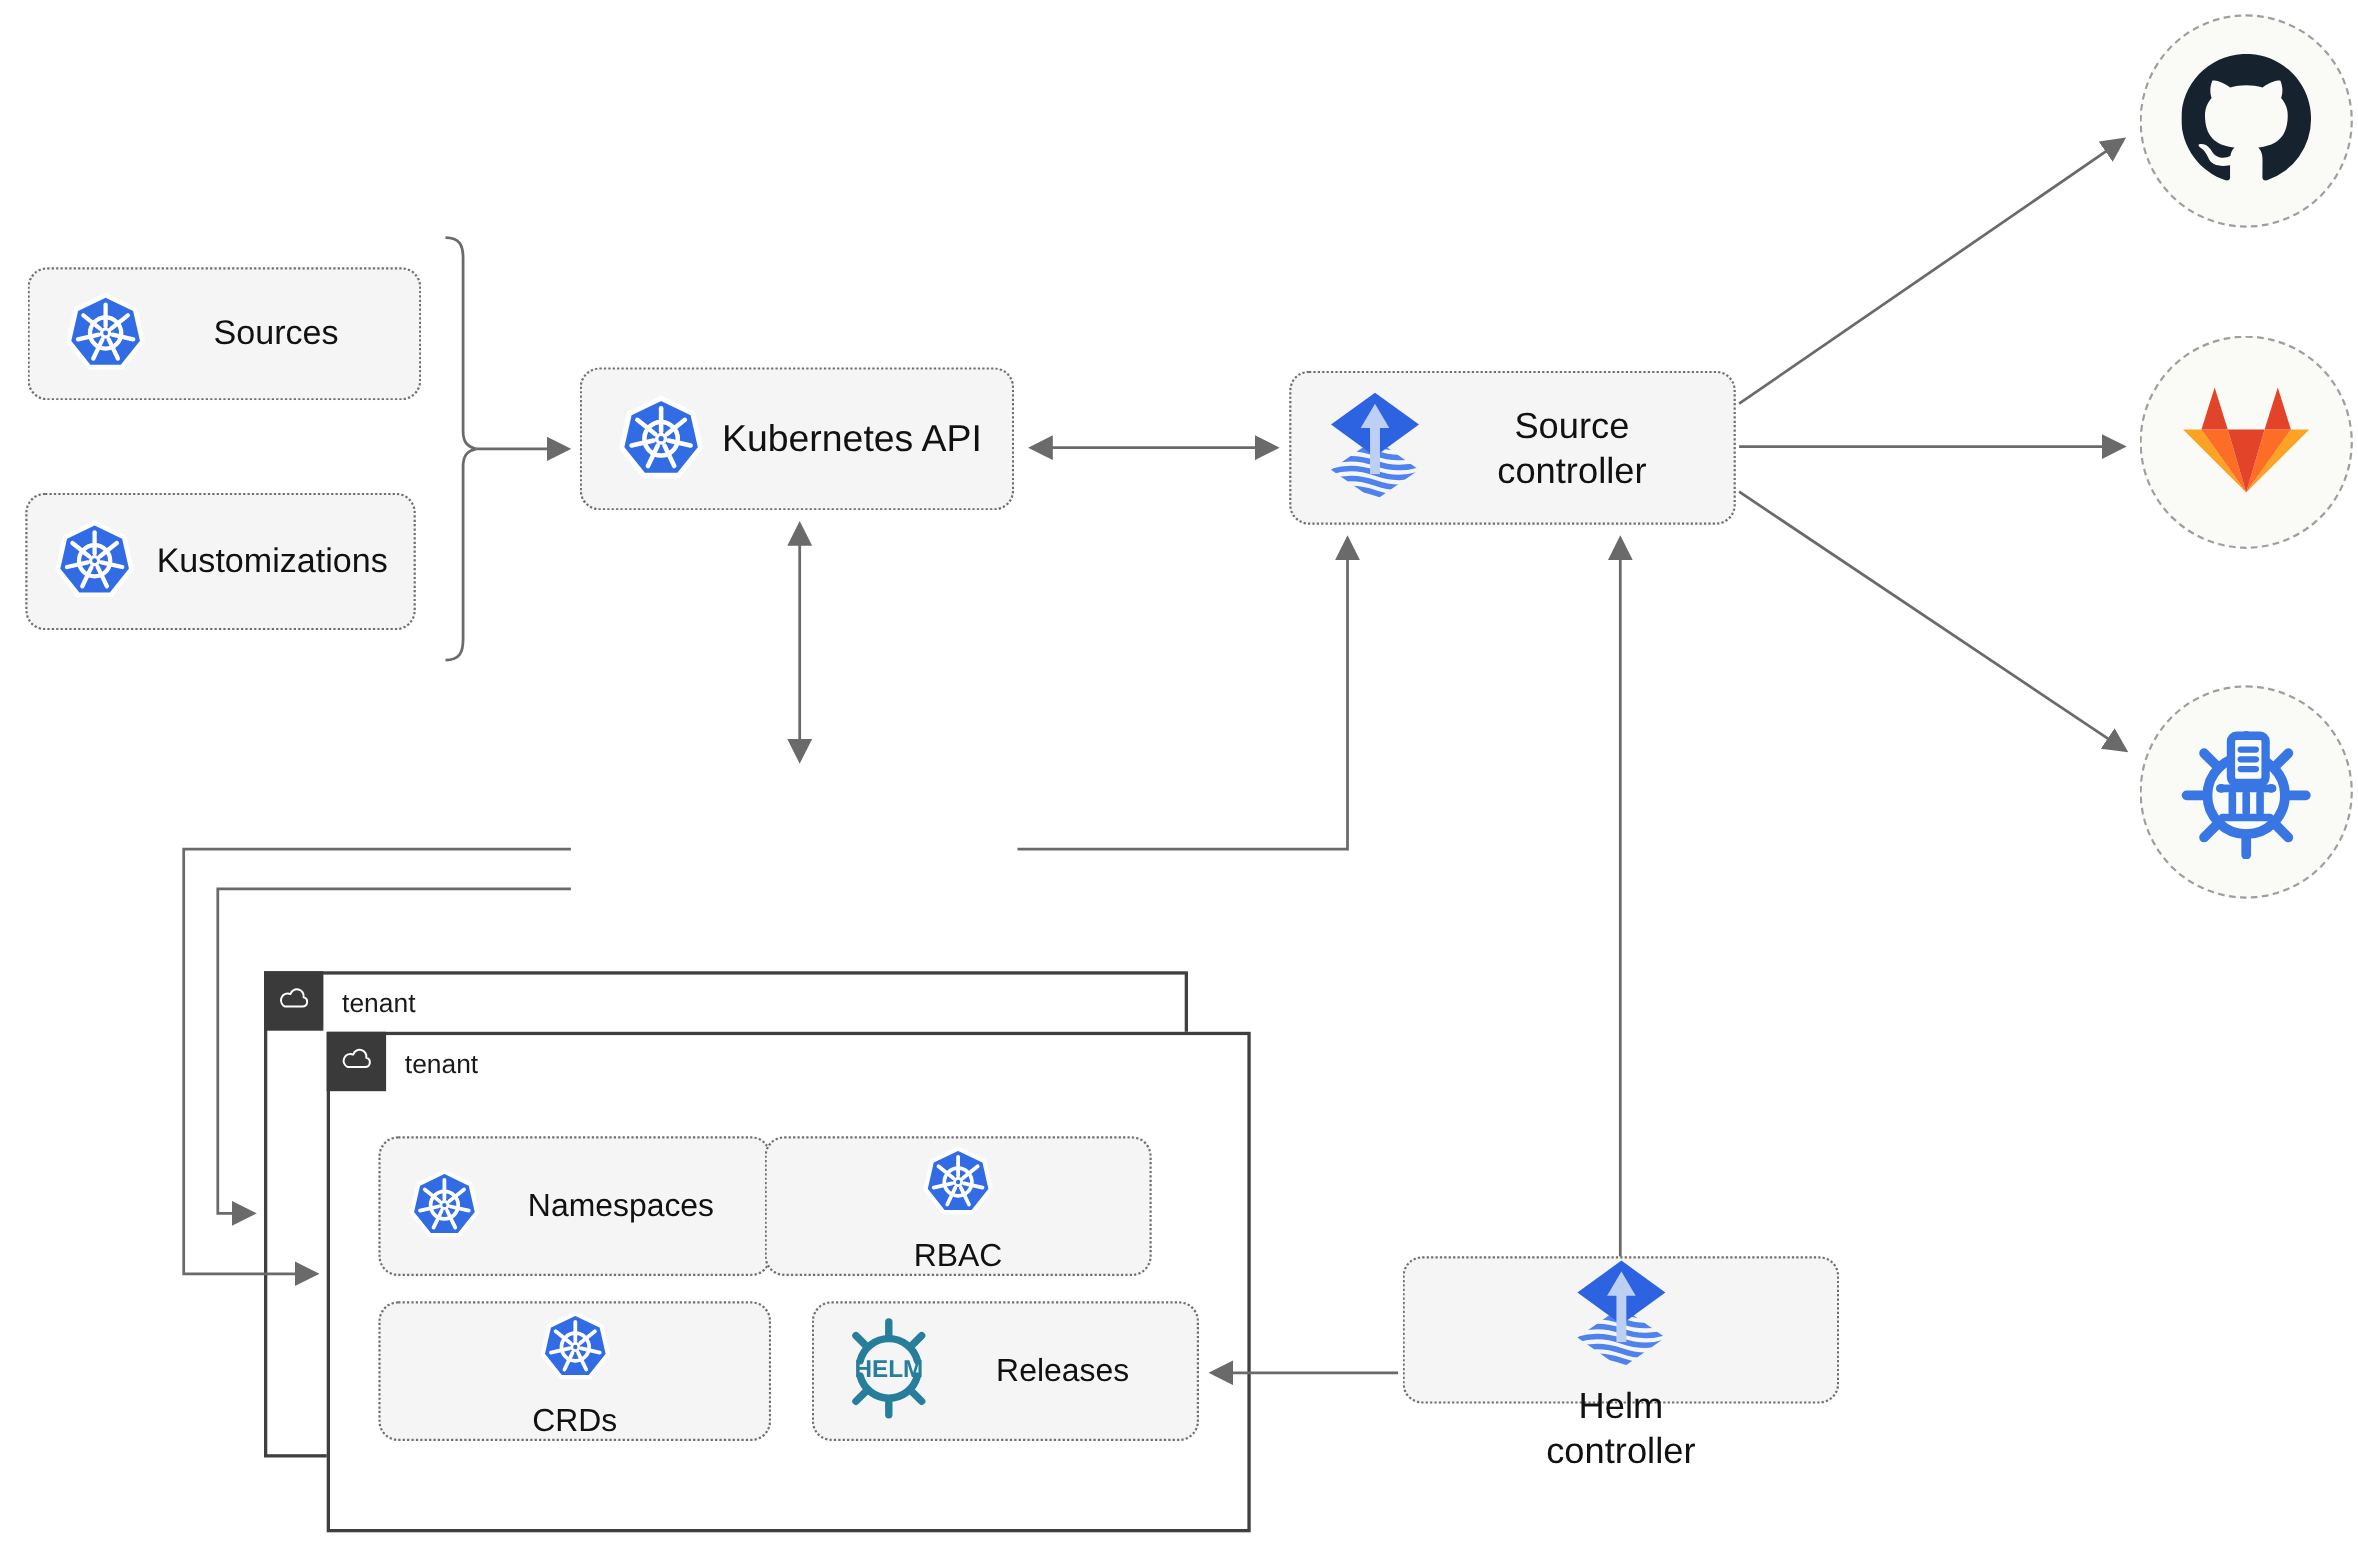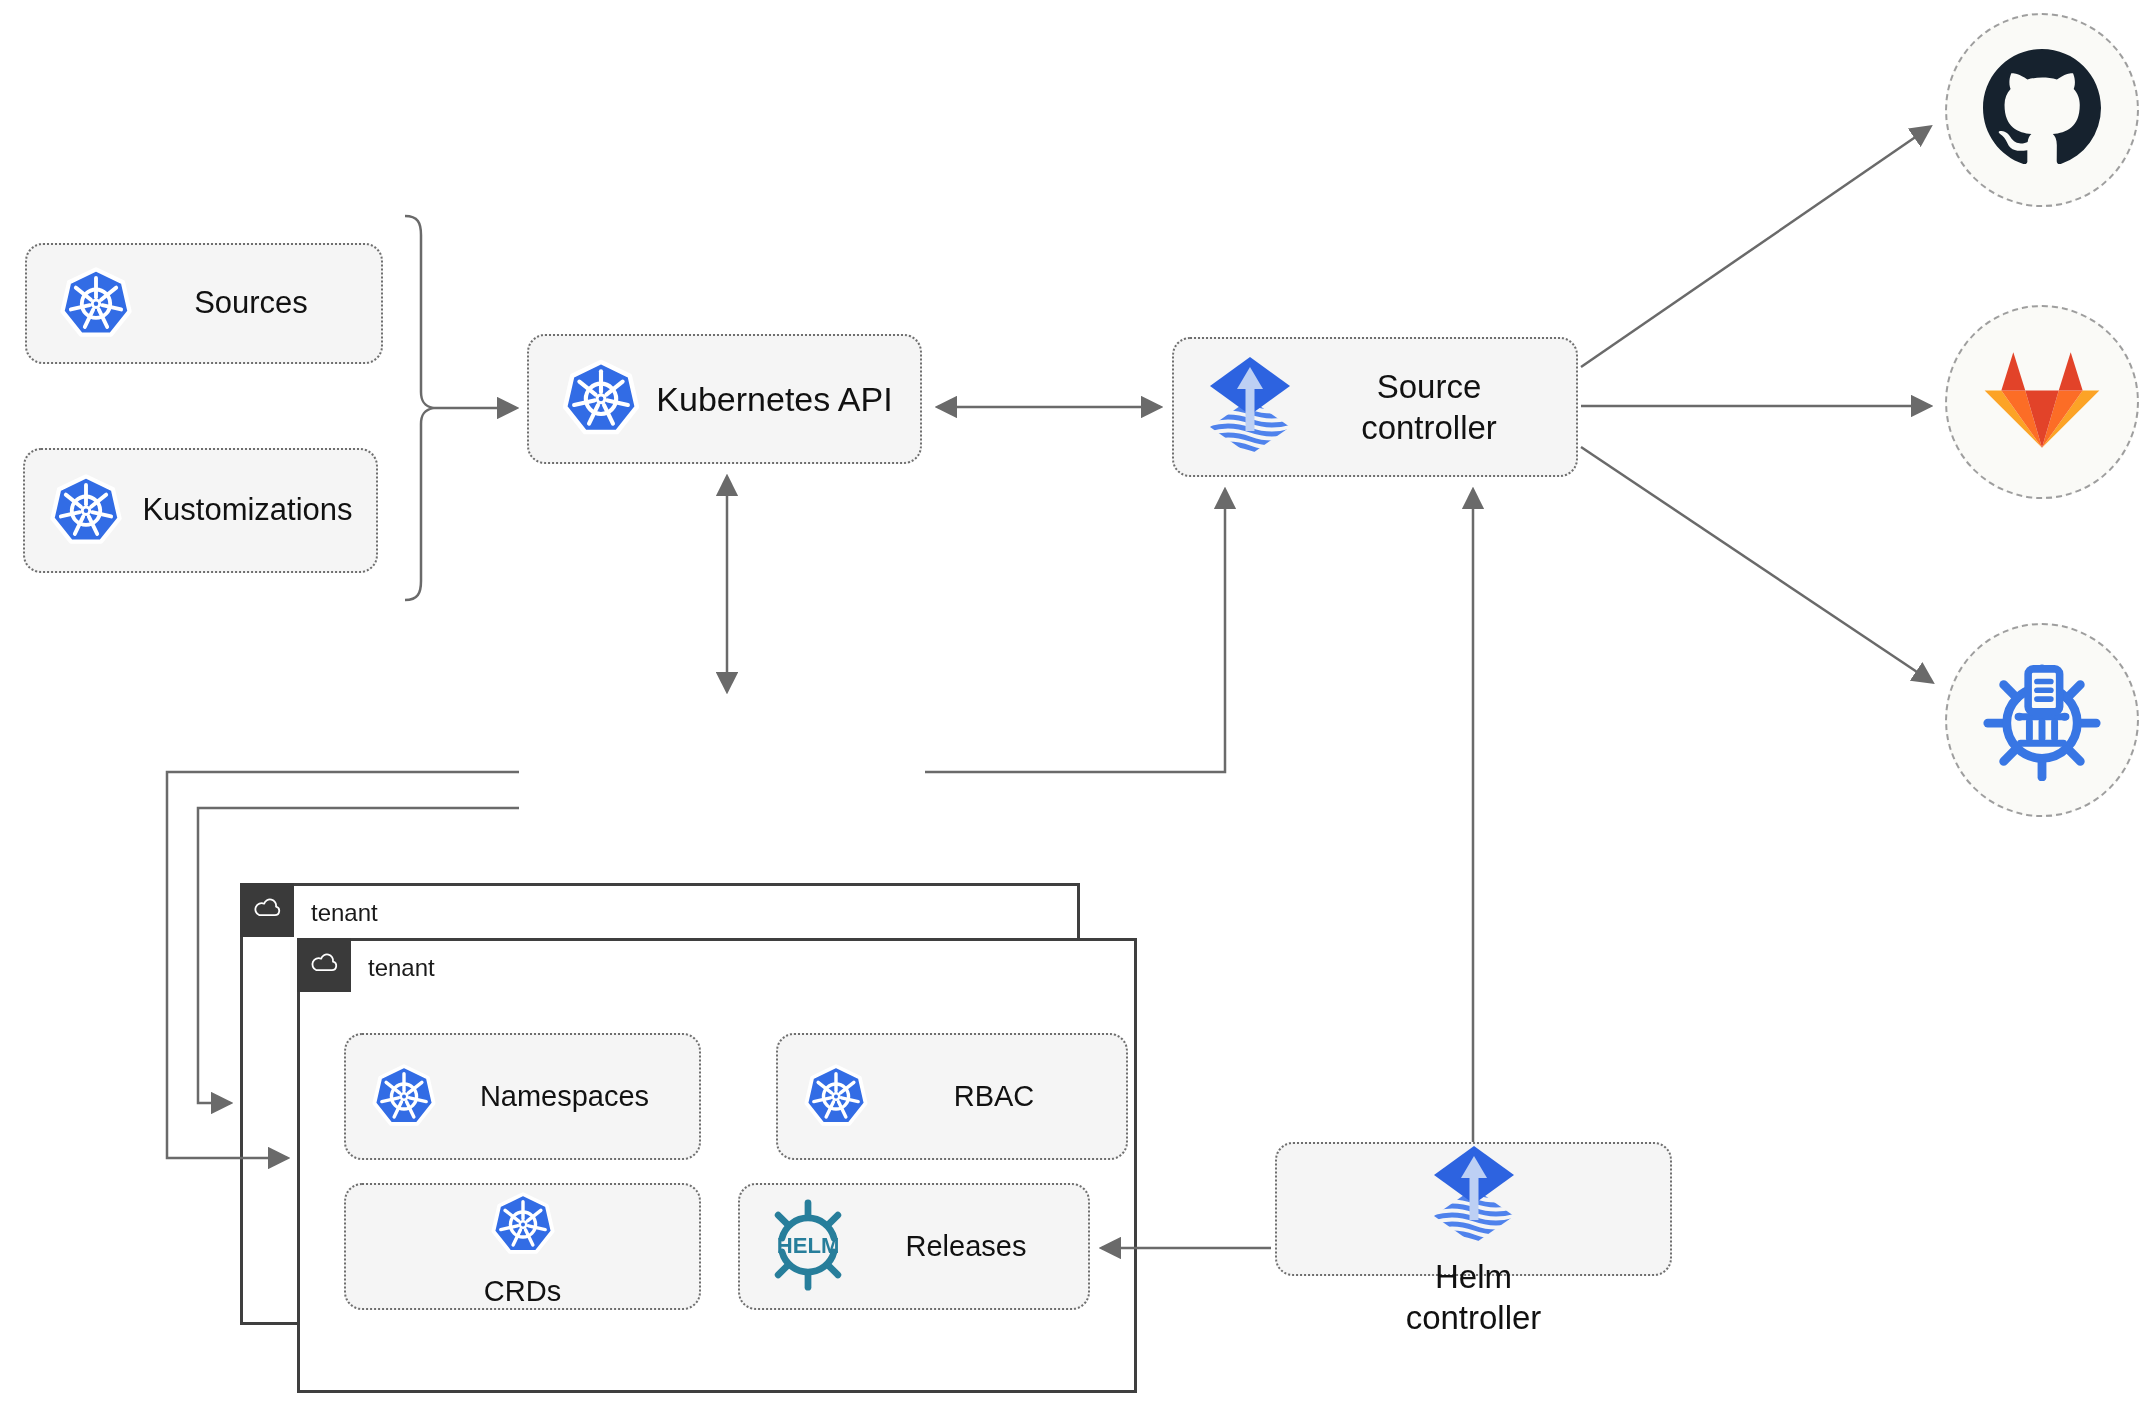--- a/index.html
+++ b/index.html
@@ -235,21 +235,21 @@
   </div>
 
   <div class="node small" style="left:344px;top:1033px;width:357px;height:127px;padding:0 20px;">
     <span class="icon">
       <svg width="76" height="76">
           <use href="#sym-k8s"></use>
         </svg></span>
     <span class="lbl">Namespaces</span>
   </div>
 
-  <div class="node small" style="left:776px;top:1033px;width:352px;height:127px;padding:0 20px;">
+  <div class="node small" style="left:695px;top:1033px;width:352px;height:127px;padding:0 20px;flex-direction:column;">
     <span class="icon">
       <svg width="76" height="76">
           <use href="#sym-k8s"></use>
         </svg></span>
     <span class="lbl">RBAC</span>
   </div>
 
   <div class="node small" style="left:344px;top:1183px;width:357px;height:127px;padding:0 20px;flex-direction:column;">
     <span class="icon">
       <svg width="76" height="76">

